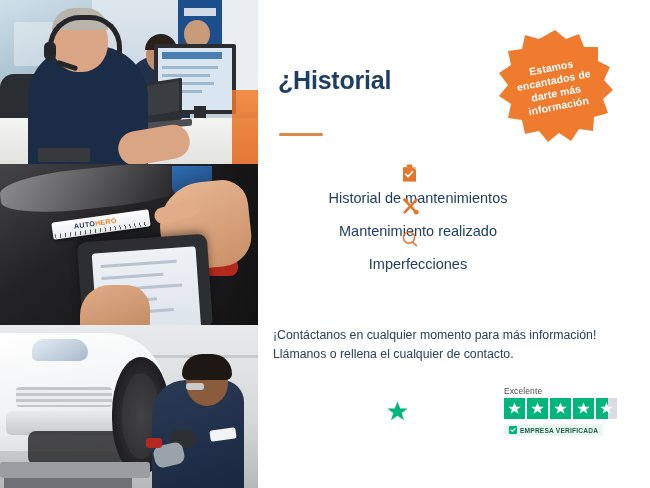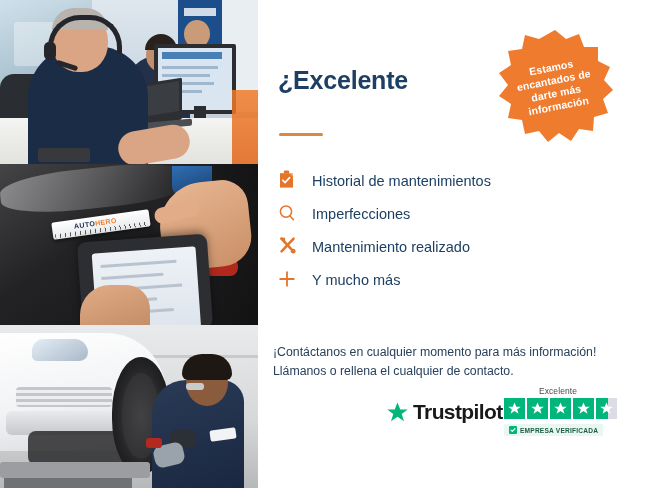--- a/index.html
+++ b/index.html
@@ -140,35 +140,35 @@
   .badge{position:absolute;left:237px;top:28px;width:120px;height:118px;}
   .badge svg{position:absolute;inset:0;}
   .badge-inner{position:absolute;inset:0;display:flex;flex-direction:column;
     align-items:center;justify-content:center;transform:rotate(-11deg);}
   .badge-ico{margin-bottom:1px;}
   .badge-txt{font-size:10.5px;font-weight:700;color:#fff;line-height:1.22;
     text-align:center;width:96px;letter-spacing:.1px;}
 
   
   .list{position:absolute;left:20px;top:156px;width:280px;}
-  .li{display:flex;align-items:flex-end;height:33px;margin-bottom:0;}
+  .li{display:flex;align-items:center;height:33px;margin-bottom:0;flex-direction:column;}
   .li-ico{width:34px;flex:0 0 34px;display:flex;align-items:center;justify-content:flex-start;}
   .li-txt{font-size:14.5px;color:#1d3f63;font-weight:400;white-space:nowrap;}
 
   
   .para{position:absolute;left:15px;top:326px;width:360px;
-    font-size:12.3px;line-height:1.55;color:#28415c;margin-top:17px;}
+    font-size:12.3px;line-height:1.55;color:#28415c;}
   .para div{white-space:nowrap;}
 
   
   .tp{position:absolute;left:128px;top:386px;width:240px;height:62px;}
   .tp-logo{position:absolute;left:0;top:14px;display:flex;align-items:center;gap:4px;}
   .tp-logo-txt{font-size:21px;font-weight:700;color:#191919;letter-spacing:-.6px;}
   .tp-right{position:absolute;left:118px;top:0;width:120px;}
-  .tp-exc{font-size:8.5px;color:#4a4a4a;text-align:center;width:108px;margin:0 0 2px 0;letter-spacing:.1px;}
+  .tp-exc{font-size:8.5px;color:#4a4a4a;width:108px;margin:0 0 2px 0;letter-spacing:.1px;}
   .tp-stars{display:flex;gap:2px;}
   .star-box{width:21px;height:21px;background:#00b67a;display:flex;align-items:center;justify-content:center;}
   .star-box.partial{background:linear-gradient(90deg,#00b67a 0 58%,#dcdce6 58% 100%);}
   .tp-verified{margin-top:3px;display:inline-flex;align-items:center;gap:3px;
     background:#e8f7f0;border-radius:2px;padding:2px 5px;}
   .tp-v-ico{width:8px;height:8px;background:#00b67a;border-radius:1px;display:flex;align-items:center;justify-content:center;}
   .tp-v-txt{font-size:6.6px;font-weight:700;color:#1f5c44;letter-spacing:.2px;}
 </style>
 </head>
 <body>
@@ -255,21 +255,21 @@
       <div class="p3-badge"></div>
       <div class="p3-glove2"></div>
       <div class="p3-glove"></div>
       <div class="p3-tool"></div>
     </div>
   </div>
 
   <div class="content">
 
     <h1 class="headline">
-      <span>¿Excelente</span><br>
+      <span>¿Historial</span><br>
     </h1>
     <div class="rule"></div>
 
     <div class="badge">
       <svg viewBox="0 0 120 118">
         <path fill="#ef7b2e" d="M60 2 L71 11 L84 6 L89 19 L103 19 L103 33 L115 39 L109 52 L118 62 L108 71 L113 85 L99 89 L98 103 L84 101 L76 113 L64 105 L53 114 L44 103 L30 106 L27 92 L13 90 L16 76 L4 68 L13 57 L4 45 L16 37 L13 23 L27 21 L30 7 L44 11 Z"></path>
       </svg>
       <div class="badge-inner">
         <svg class="badge-ico" width="20" height="17" viewBox="0 0 20 17">
           <path d="M3 11 V9 a7 7 0 0 1 14 0 v2" fill="none" stroke="#fff" stroke-width="1.8" stroke-linecap="round"></path>
@@ -289,62 +289,53 @@
             <path d="M15 3.2v3.4l-3.4-3.4z" fill="#fff" opacity=".45"></path>
             <path d="M4.8 10.2l2.2 2.4 4.6-5" fill="none" stroke="#fff" stroke-width="1.6" stroke-linecap="round" stroke-linejoin="round"></path>
             <rect x="5.8" y="0.6" width="5.4" height="2.8" rx="1.2" fill="#e3762a"></rect>
           </svg>
         </span>
         <span class="li-txt">Historial de mantenimientos</span>
       </div>
 
       <div class="li">
         <span class="li-ico">
-          <svg width="18" height="18" viewBox="0 0 18 18">
-            <circle cx="8" cy="7.6" r="5.6" fill="none" stroke="#e3762a" stroke-width="1.5"></circle>
-            <path d="M11.6 11.8 L15.4 15.6" stroke="#e3762a" stroke-width="1.5" stroke-linecap="round"></path>
-          </svg>
-        </span>
-        <span class="li-txt">Imperfecciones</span>
-      </div>
-
-      <div class="li">
-        <span class="li-ico">
           <svg width="19" height="19" viewBox="0 0 19 19">
             <path d="M3.4 2.6 L15.4 15.4" stroke="#e3762a" stroke-width="2.6" stroke-linecap="round"></path>
             <path d="M15.6 2.6 L3.6 15.4" stroke="#e3762a" stroke-width="2.6" stroke-linecap="round"></path>
             <circle cx="15.2" cy="15.2" r="2.4" fill="#e3762a"></circle>
             <path d="M3.4 2.6 l2.6 .2 .2 2.6" fill="none" stroke="#e3762a" stroke-width="2.2" stroke-linecap="round"></path>
           </svg>
         </span>
         <span class="li-txt">Mantenimiento realizado</span>
       </div>
 
-
       <div class="li">
         <span class="li-ico">
           <svg width="18" height="18" viewBox="0 0 18 18">
-            <path d="M9 2.2V15.8M2.2 9h13.6" stroke="#e3762a" stroke-width="1.8" stroke-linecap="round"></path>
+            <circle cx="8" cy="7.6" r="5.6" fill="none" stroke="#e3762a" stroke-width="1.5"></circle>
+            <path d="M11.6 11.8 L15.4 15.6" stroke="#e3762a" stroke-width="1.5" stroke-linecap="round"></path>
           </svg>
         </span>
-        <span class="li-txt">Y mucho más</span>
-      </div>
+        <span class="li-txt">Imperfecciones</span>
+      </div>
+
+
     </div>
 
     <div class="para">
       <div>¡Contáctanos en cualquier momento para más información!</div>
       <div>Llámanos o rellena el cualquier de contacto.</div>
     </div>
 
     <div class="tp">
       <div class="tp-logo">
         <svg width="23" height="23" viewBox="0 0 24 24">
           <path d="M12 1.6 L14.9 8.9 L22.6 8.9 L16.4 13.5 L18.8 21 L12 16.4 L5.2 21 L7.6 13.5 L1.4 8.9 L9.1 8.9 Z" fill="#00b67a"></path>
         </svg>
-        <span class="tp-logo-txt">Trustpilot</span>
       </div>
 
       <div class="tp-right">
         <div class="tp-exc">Excelente</div>
         <div class="tp-stars">
           <span class="star-box">
             <svg width="15" height="15" viewBox="0 0 24 24">
                 <path d="M12 2.4 L14.8 9.2 L22 9.2 L16.2 13.5 L18.4 20.4 L12 16.1 L5.6 20.4 L7.8 13.5 L2 9.2 L9.2 9.2 Z" fill="#fff"></path>
               </svg>
           </span>

